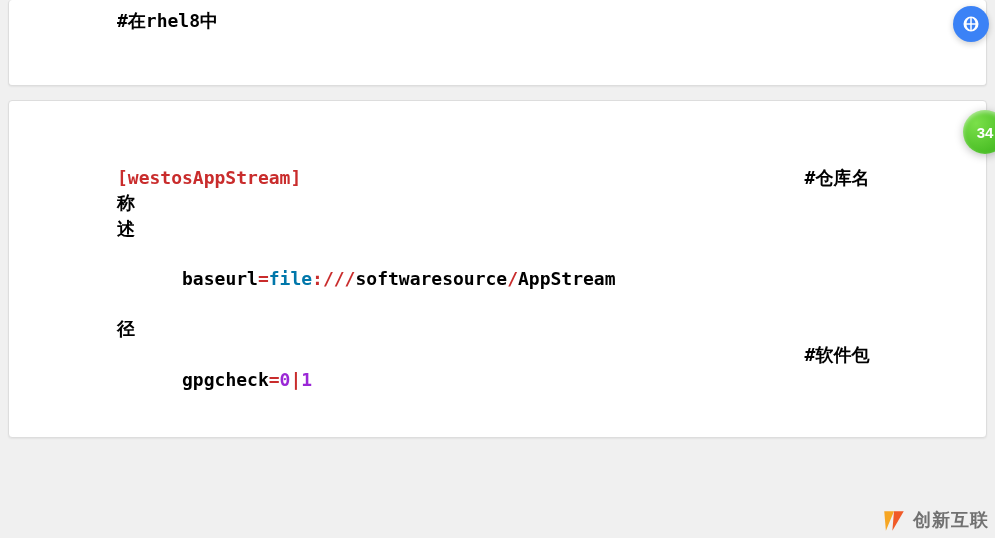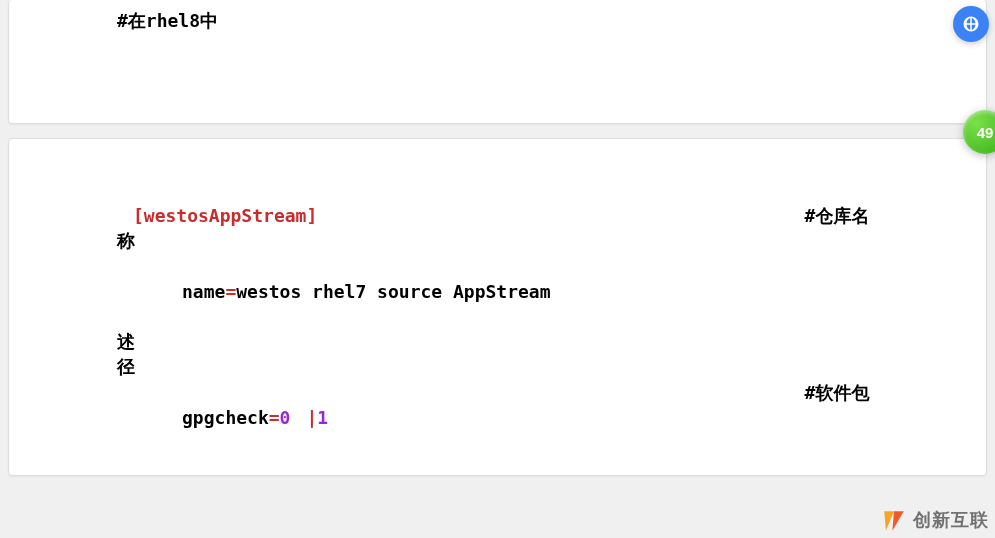--- a/index.html
+++ b/index.html
@@ -16,29 +16,29 @@
       overflow: hidden;
       position: relative;
     }
     .card {
       background: #fff;
       border: 1px solid #ddd;
       border-radius: 4px;
       padding: 8px 108px 8px 108px;
       box-shadow: 0 1px 2px rgba(0,0,0,0.06);
     }
-    .card-top { border-top: none; margin-bottom: 14px; padding-top: 8px; padding-bottom: 90px; }
+    .card-top { border-top: none; margin-bottom: 14px; padding-top: 8px; padding-bottom: 52px; }
     .card-bottom { padding-top: 64px; padding-bottom: 20px; }
     .line { white-space: pre-wrap; display: flex; }
     .code { flex: 0 0 680px; }
     .cmt  { flex: 0 0 80px; text-align: center; }
     .wrap { }
     .op { color: #c92c2c; }      
     .num { color: #9a27d6; }     
-    .pun { color: #c92c2c; margin-left: 16px; }     
+    .pun { color: #c92c2c; }     
     .kw  { color: #0077aa; }
     .fab {
       position: absolute;
       right: 6px; top: 6px;
       width: 36px; height: 36px;
       border-radius: 50%;
       background: #3b82f6;
       display: flex; align-items: center; justify-content: center;
       box-shadow: 0 2px 6px rgba(0,0,0,0.2);
     }
@@ -82,47 +82,47 @@
 
 <div class="card card-bottom">
 
   <div class="line">
     <span class="code"><span class="pun">[westosAppStream]</span></span>
     <span class="cmt">#仓库名</span>
   </div>
   <div class="wrap">称</div>
 
   <div class="line">
-    <span class="code">
-      <span>name</span><span class="op">=</span><span>westos rhel7 source AppStream</span>
-    </span>
   </div>
   <div class="wrap">述</div>
 
   <div class="line">
+    <span class="code">
+      <span>baseurl</span><span class="op">=</span><span class="kw">file</span><span class="pun">:///</span><span>softwaresource</span><span class="pun">/</span><span>AppStream</span>
+    </span>
   </div>
   <div class="wrap">径</div>
 
   <div class="line">
     <span class="code">
       <span>gpgcheck</span><span class="op">=</span><span class="num">0</span><span class="pun">|</span><span class="num">1</span>
     </span>
     <span class="cmt">#软件包</span>
   </div>
 
 </div>
 
 <div class="fab">
   <svg viewBox="0 0 24 24">
       <path d="M12 2a10 10 0 1 0 10 10A10 10 0 0 0 12 2zm1 17.93V13h4.93A8 8 0 0 1 13 19.93zM6.07 13H11v6.93A8 8 0 0 1 6.07 13zM11 4.07V11H6.07A8 8 0 0 1 11 4.07zM13 11V4.07A8 8 0 0 1 17.93 11z"></path>
     </svg>
 </div>
 
 <div class="badge">
-  <span>49</span>
+  <span>34</span>
 </div>
 
 <div class="logo">
   <span class="logo-mark">
     <svg viewBox="0 0 32 32">
       <polygon points="4,4 16,4 6,28" fill="#f6a623"></polygon>
       <polygon points="16,4 28,4 14,28" fill="#f05a28"></polygon>
     </svg>
   </span>
   <span>创新互联</span>

